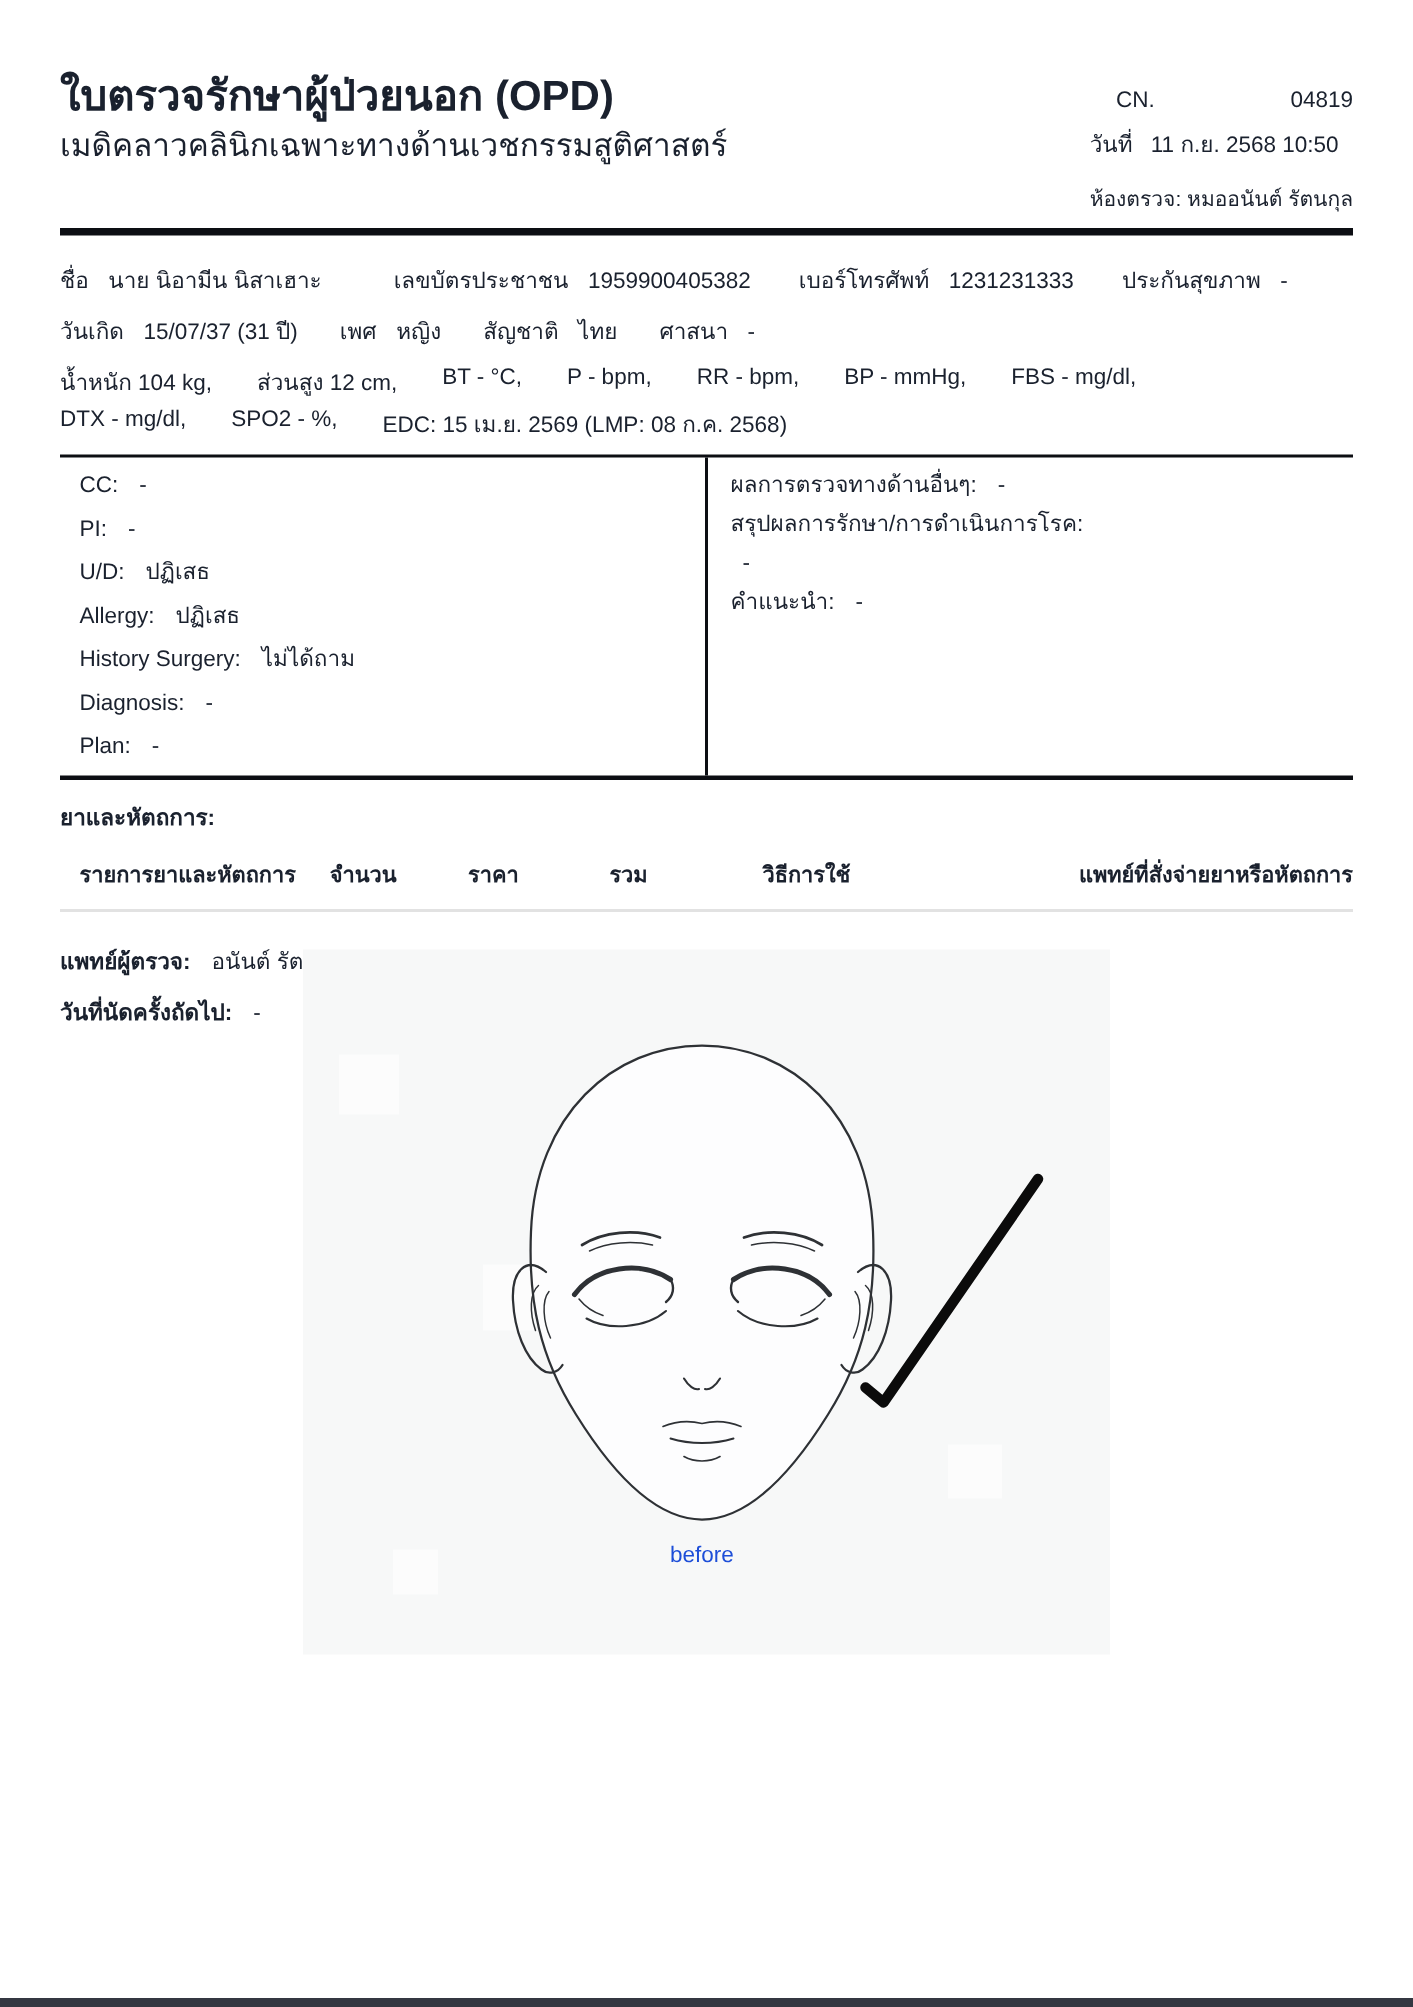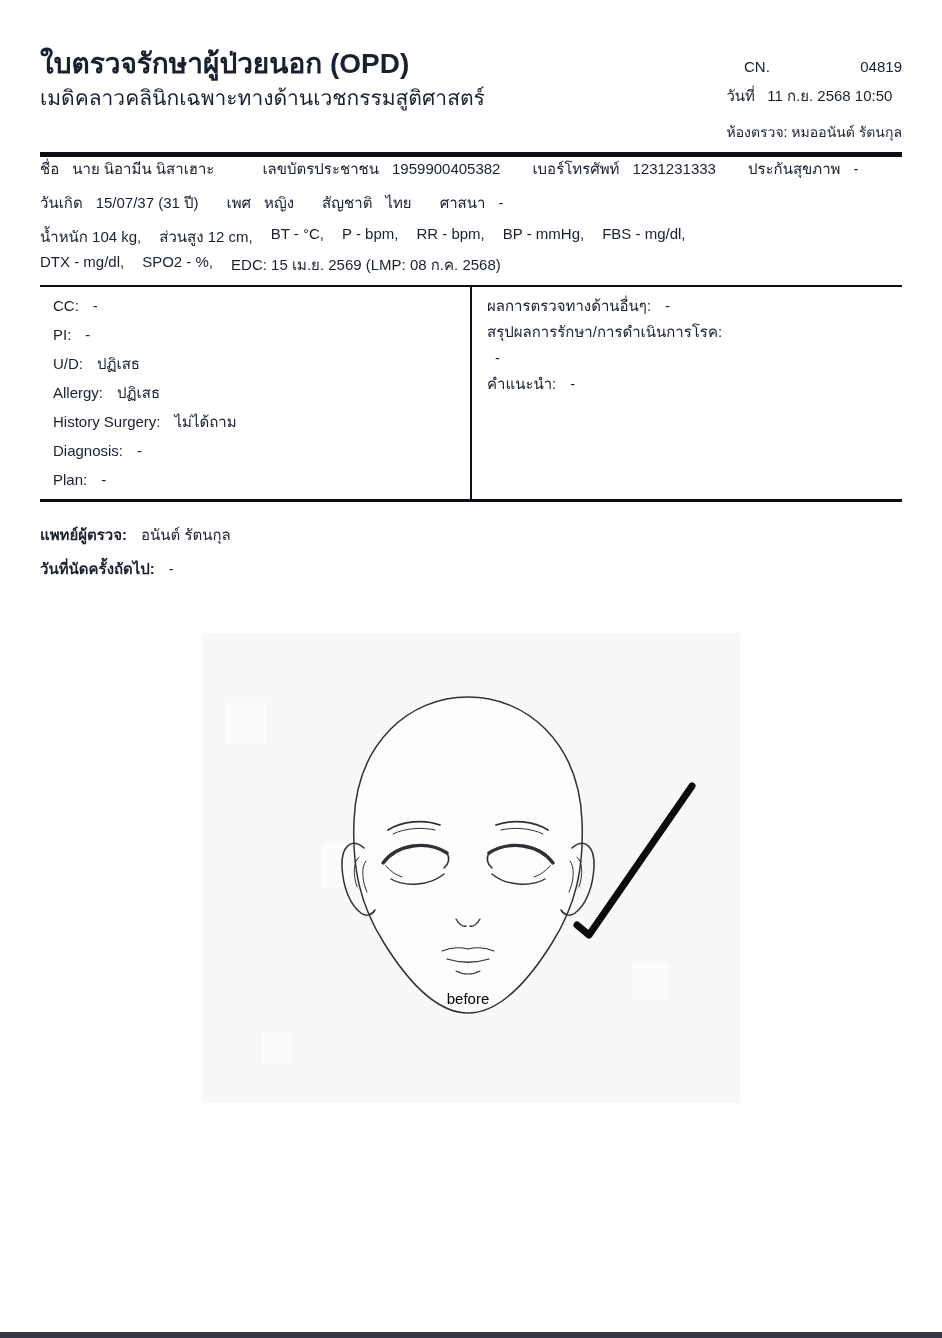--- a/index.html
+++ b/index.html
@@ -23,28 +23,28 @@
   .h-title   { font-size:28px; font-weight:600; line-height:1.3; }
   .h-clinic  { font-size:21px; font-weight:500; line-height:1.35; margin-top:2px; }
   .h-address { font-size:14px; margin-top:3px; }
   .h-right   { padding-top:12px; font-size:15px; }
   .h-cn-row  { display:flex; justify-content:space-between; width:158px; margin-left:auto; }
   .h-date-row{ margin-top:9px; }
   .h-date-lbl{ margin-right:8px; }
   .h-room    { margin-top:13px; font-size:14px; }
 
   
-  .patient { font-size:15px; }
+  .patient { padding-top:18px; font-size:15px; }
   .p-row { display:flex; align-items:baseline; white-space:nowrap; margin-bottom:10px; }
   .fld { display:flex; align-items:baseline; }
   .fld .lbl { margin-right:13px; }
   .gap-a { margin-left:48px; }
   .gap-b { margin-left:32px;justify-content:center; }
   .gap-c { margin-left:28px; }
-  .vitals { display:flex; gap:18px; margin-top:5px; white-space:nowrap; }
+  .vitals { display:flex; gap:30px; margin-top:5px; white-space:nowrap; }
   .vitals.second { margin-top:4px; margin-bottom:8px; }
 
   
   .clinical {
     display:flex;
     border-top:2px solid #0c0e13;
     border-bottom:3px solid #0c0e13;
     min-height:203px;
     font-size:15px;
   }
@@ -77,22 +77,22 @@
   .d-row .lbl { font-weight:700; margin-right:14px;text-align:center; }
 
   
   .face-box {
     position:absolute; left:202px; top:633px;
     width:538px; height:470px;
     background:#f7f8f8;
   }
   .face-box svg { position:absolute; left:0; top:0; }
   .face-caption {
-    position:absolute; left:206px; top:357px; width:120px;
-    text-align:center; font-size:15px; color:#000000;
+    position:absolute; left:206px; top:395px; width:120px;
+    text-align:center; font-size:15px; color:#1d4ed8;
     font-family:"Liberation Sans","DejaVu Sans",sans-serif;
   }
   .artifact { position:absolute; background:#ffffff; opacity:.6; }
 
   
   .bottom-bar {
     position:absolute; left:0; bottom:0;
     width:942px; height:6px;
     background:#343741;
   }
@@ -214,20 +214,31 @@
           <span class="lbl">สรุปผลการรักษา/การดำเนินการโรค:</span>
         </div>
         <div class="c-indent">-</div>
         <div class="c-row c-advice">
           <span class="lbl">คำแนะนำ:</span>
           <span>-</span>
         </div>
       </div>
     </div>
 
+    <div class="meds">
+      <div class="meds-title">ยาและหัตถการ:</div>
+      <div class="meds-head">
+        <span class="mc1">รายการยาและหัตถการ</span>
+        <span class="mc2">จำนวน</span>
+        <span class="mc3">ราคา</span>
+        <span class="mc4">รวม</span>
+        <span class="mc5">วิธีการใช้</span>
+        <span class="mc6">แพทย์ที่สั่งจ่ายยาหรือหัตถการ</span>
+      </div>
+    </div>
 
     <div class="docinfo">
       <div class="d-row">
         <span class="lbl">แพทย์ผู้ตรวจ:</span>
         <span>อนันต์ รัตนกุล</span>
       </div>
       <div class="d-row">
         <span class="lbl">วันที่นัดครั้งถัดไป:</span>
         <span>-</span>
       </div>

